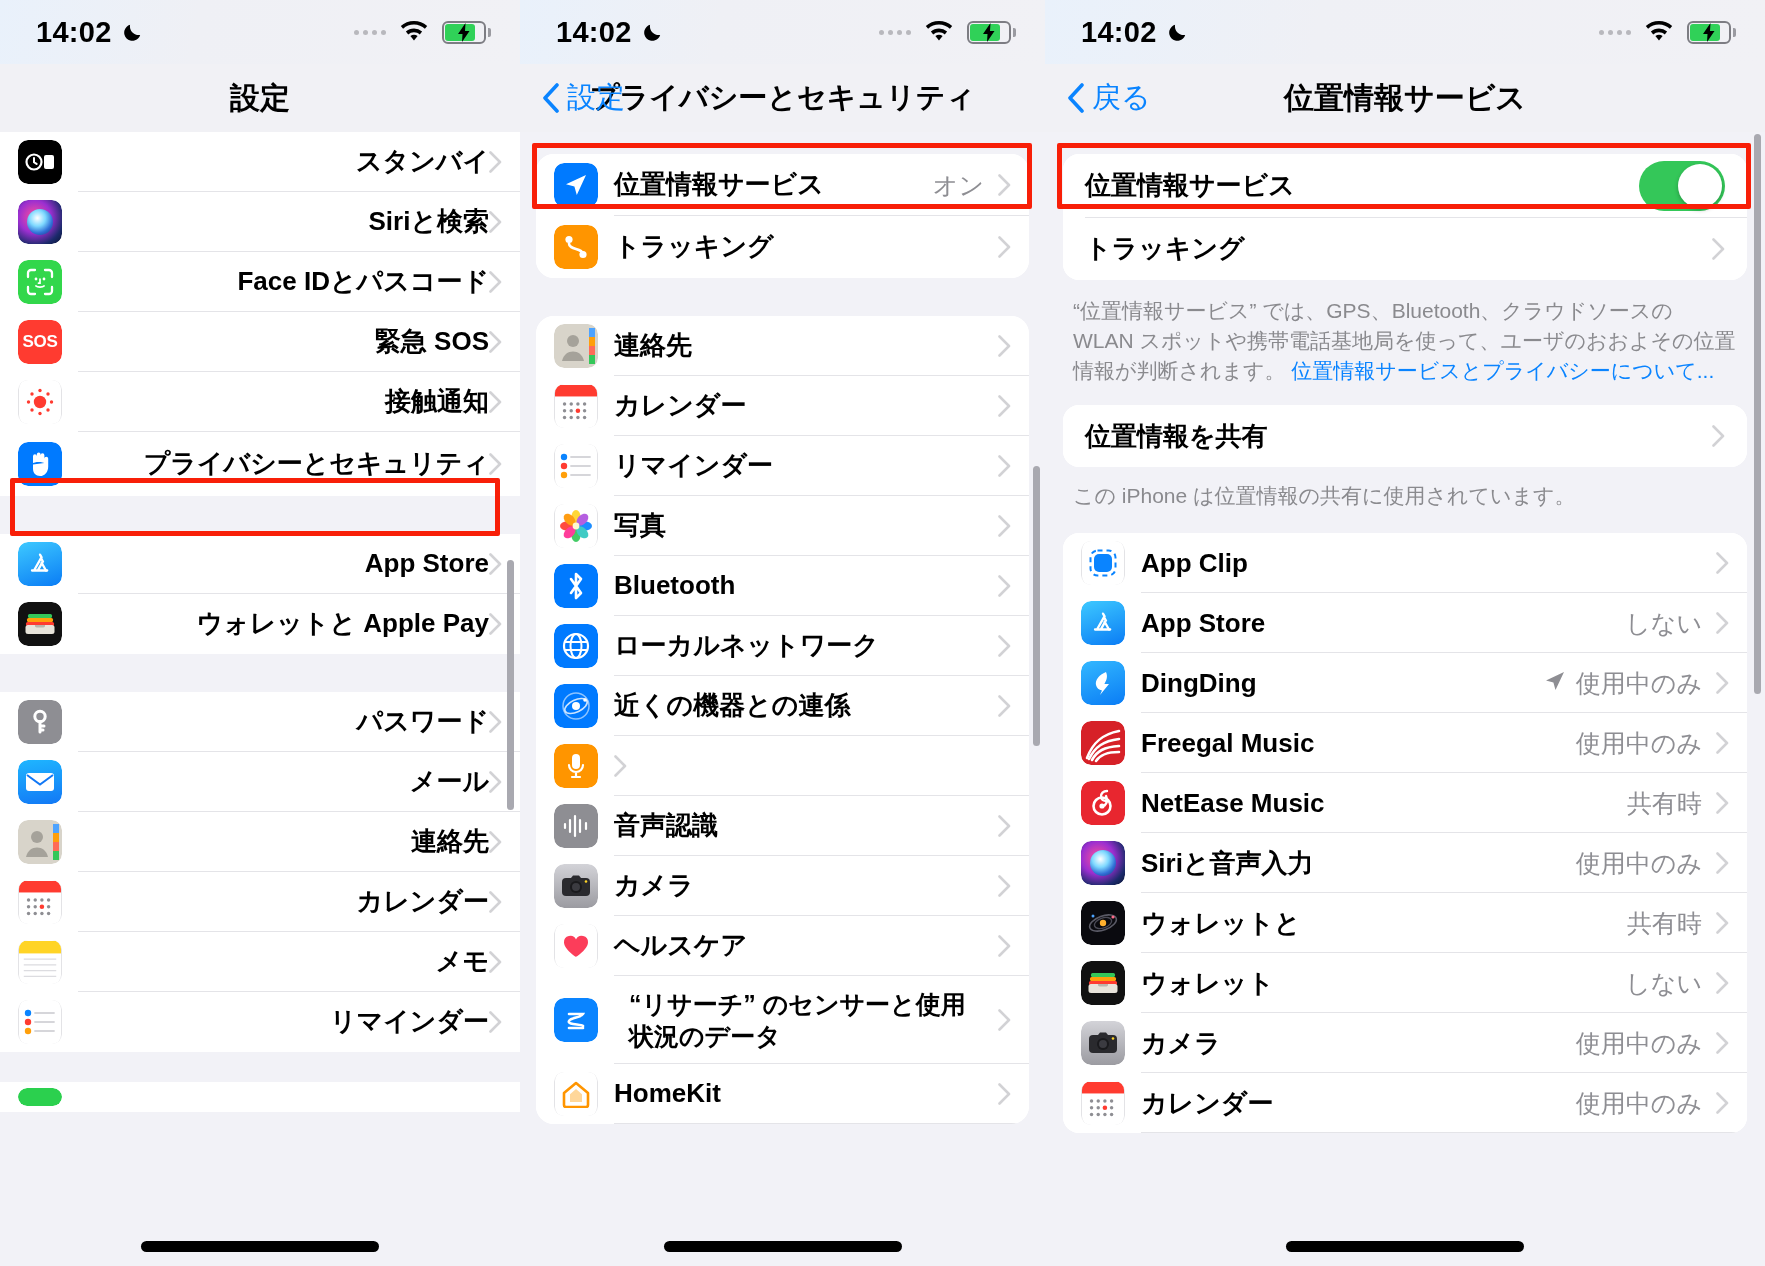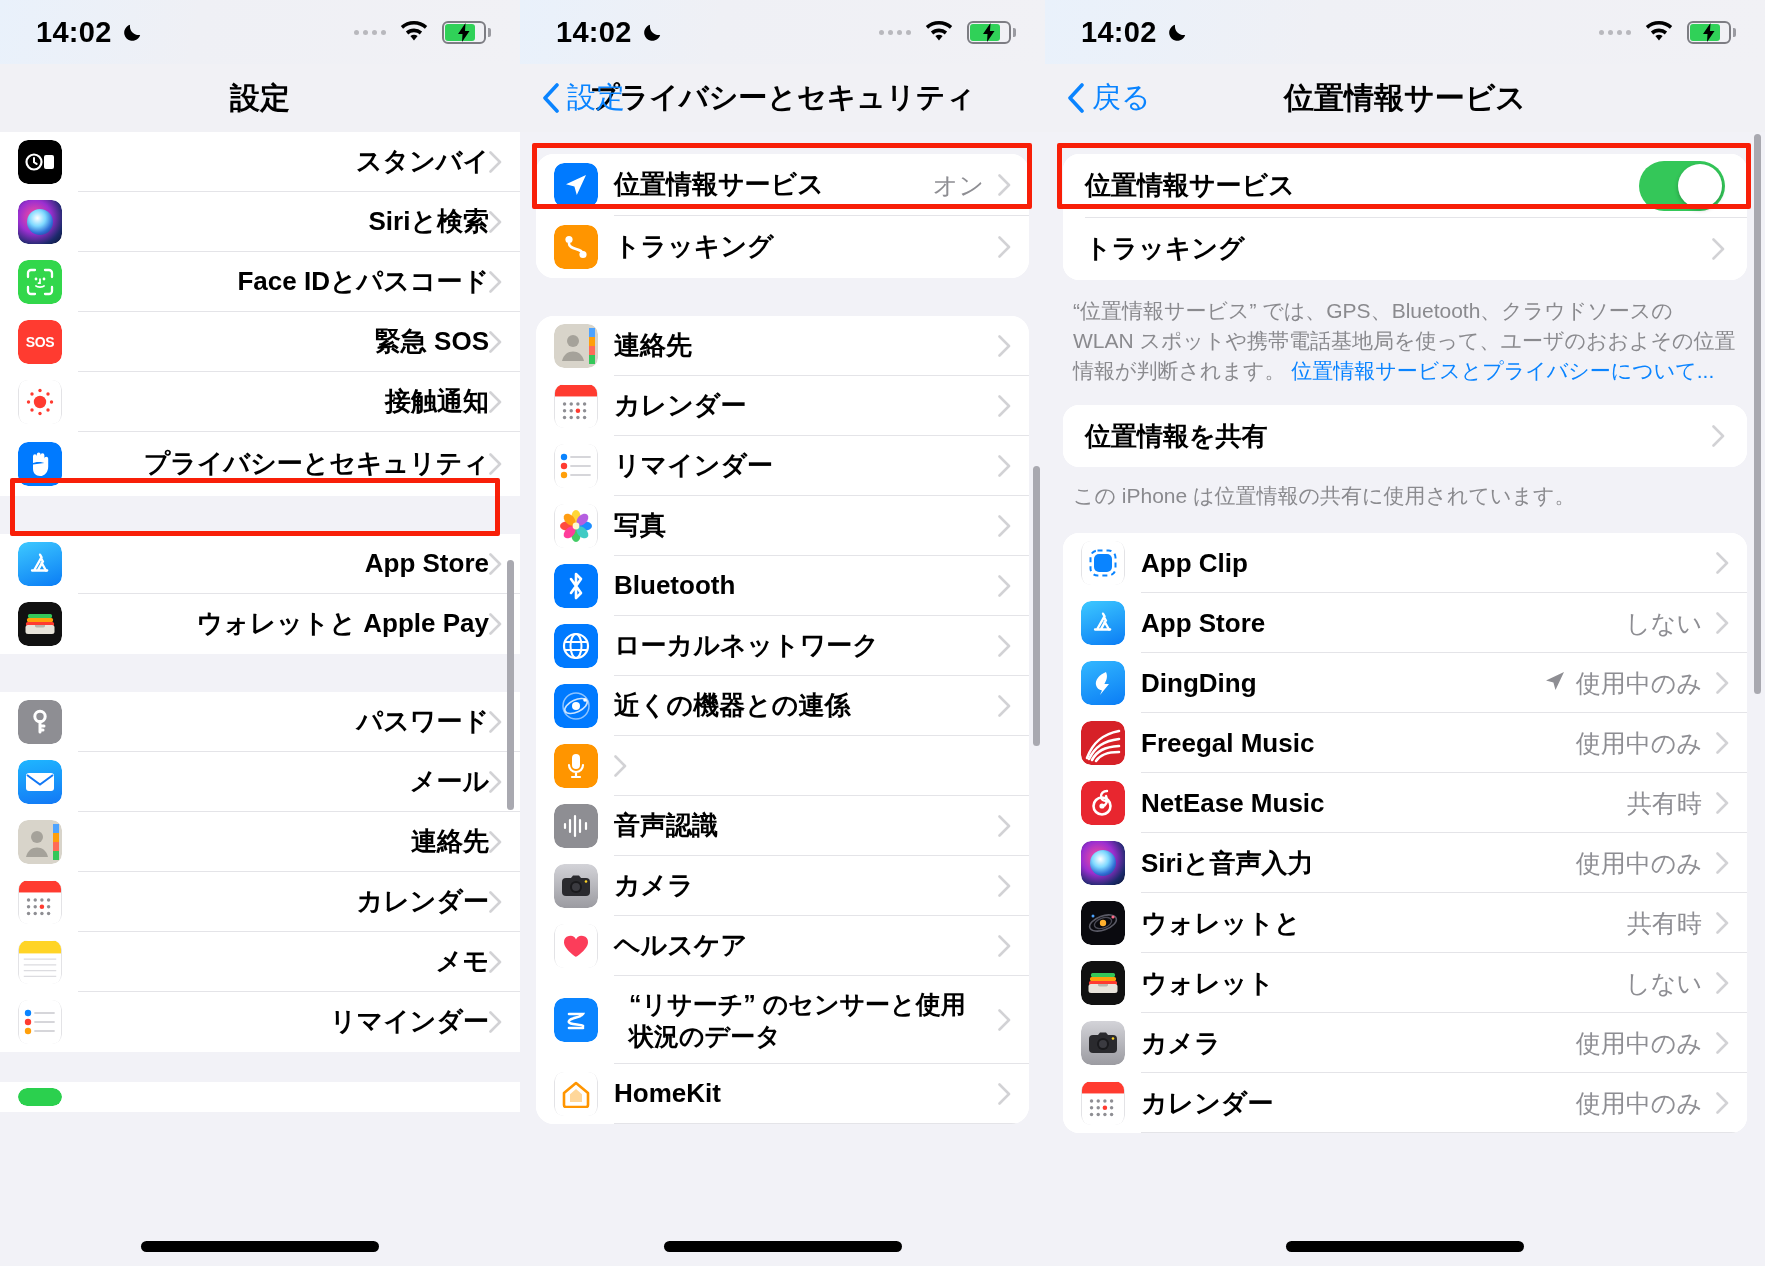--- a/index.html
+++ b/index.html
@@ -192,21 +192,21 @@
           <span class="label">Face IDとパスコード</span>
           <svg class="chev" viewBox="0 0 13 22">
               <path d="M1.5 1.5L11 11l-9.5 9.5" stroke="#aeaeb3" stroke-width="2.6" fill="none" stroke-linecap="round" stroke-linejoin="round"></path>
             </svg>
           <span class="sep"></span>
         </div>
 
         <div class="row">
           <span class="ico">
             <span class="sq" style="background:#ff3b30;">
-              <span class="glyph" style="font-size:14px;letter-spacing:-.3px;">SOS</span>
+              <span class="glyph" style="font-size:17px;letter-spacing:-.3px;">SOS</span>
             </span>
           </span>
           <span class="label">緊急 SOS</span>
           <svg class="chev" viewBox="0 0 13 22">
               <path d="M1.5 1.5L11 11l-9.5 9.5" stroke="#aeaeb3" stroke-width="2.6" fill="none" stroke-linecap="round" stroke-linejoin="round"></path>
             </svg>
           <span class="sep"></span>
         </div>
 
         <div class="row">

